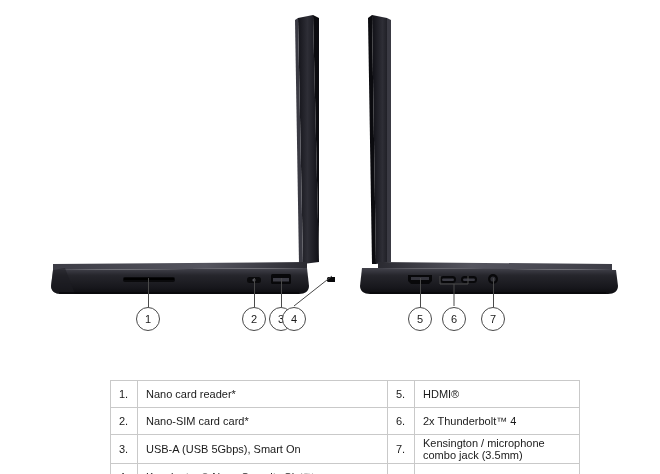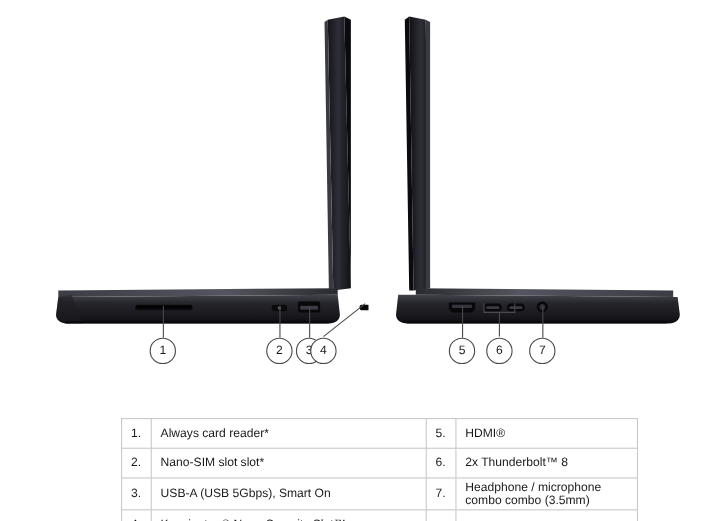--- a/index.html
+++ b/index.html
@@ -207,35 +207,35 @@
   <div class="callout" style="left:442px; top:307px;">6</div>
 
   <div class="leader" style="left:493px; top:278px; width:1px; height:29px;"></div>
   <div class="callout" style="left:481px; top:307px;">7</div>
 </div>
 
 <table class="legend">
   <tbody>
     <tr>
       <td class="num">1.</td>
-      <td class="col-left">Always card reader*</td>
+      <td class="col-left">Nano card reader*</td>
       <td class="num">5.</td>
       <td>HDMI®</td>
     </tr>
     <tr>
       <td class="num">2.</td>
-      <td class="col-left">Nano-SIM slot slot*</td>
+      <td class="col-left">Nano-SIM card card*</td>
       <td class="num">6.</td>
-      <td>2x Thunderbolt™ 8</td>
+      <td>2x Thunderbolt™ 4</td>
     </tr>
     <tr>
       <td class="num">3.</td>
       <td class="col-left">USB-A (USB 5Gbps), Smart On</td>
       <td class="num">7.</td>
-      <td>Headphone / microphone combo combo (3.5mm)</td>
+      <td>Kensington / microphone combo jack (3.5mm)</td>
     </tr>
     <tr>
       <td class="num">4.</td>
       <td class="col-left">Kensington® Nano Security Slot™</td>
       <td class="num empty"></td>
       <td class="empty"></td>
     </tr>
   </tbody>
 </table>
 

